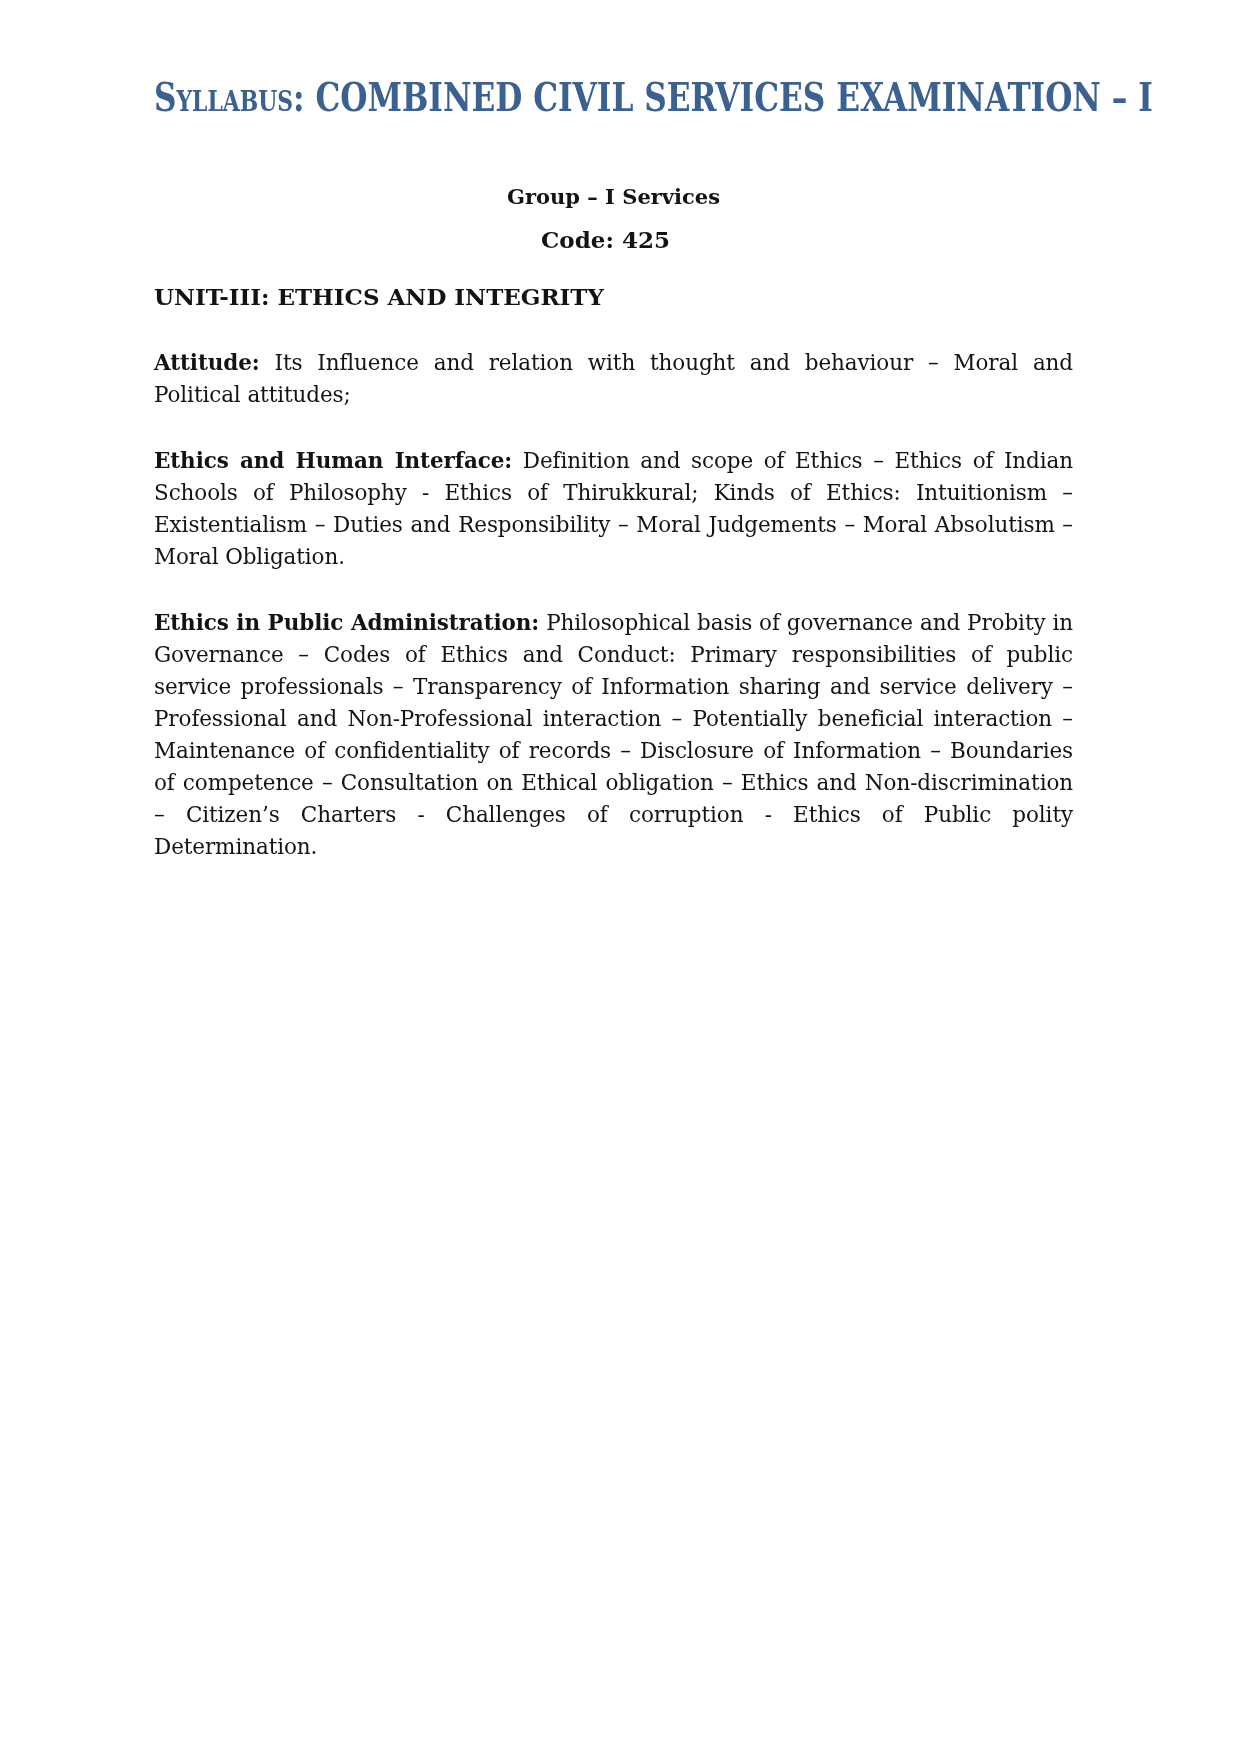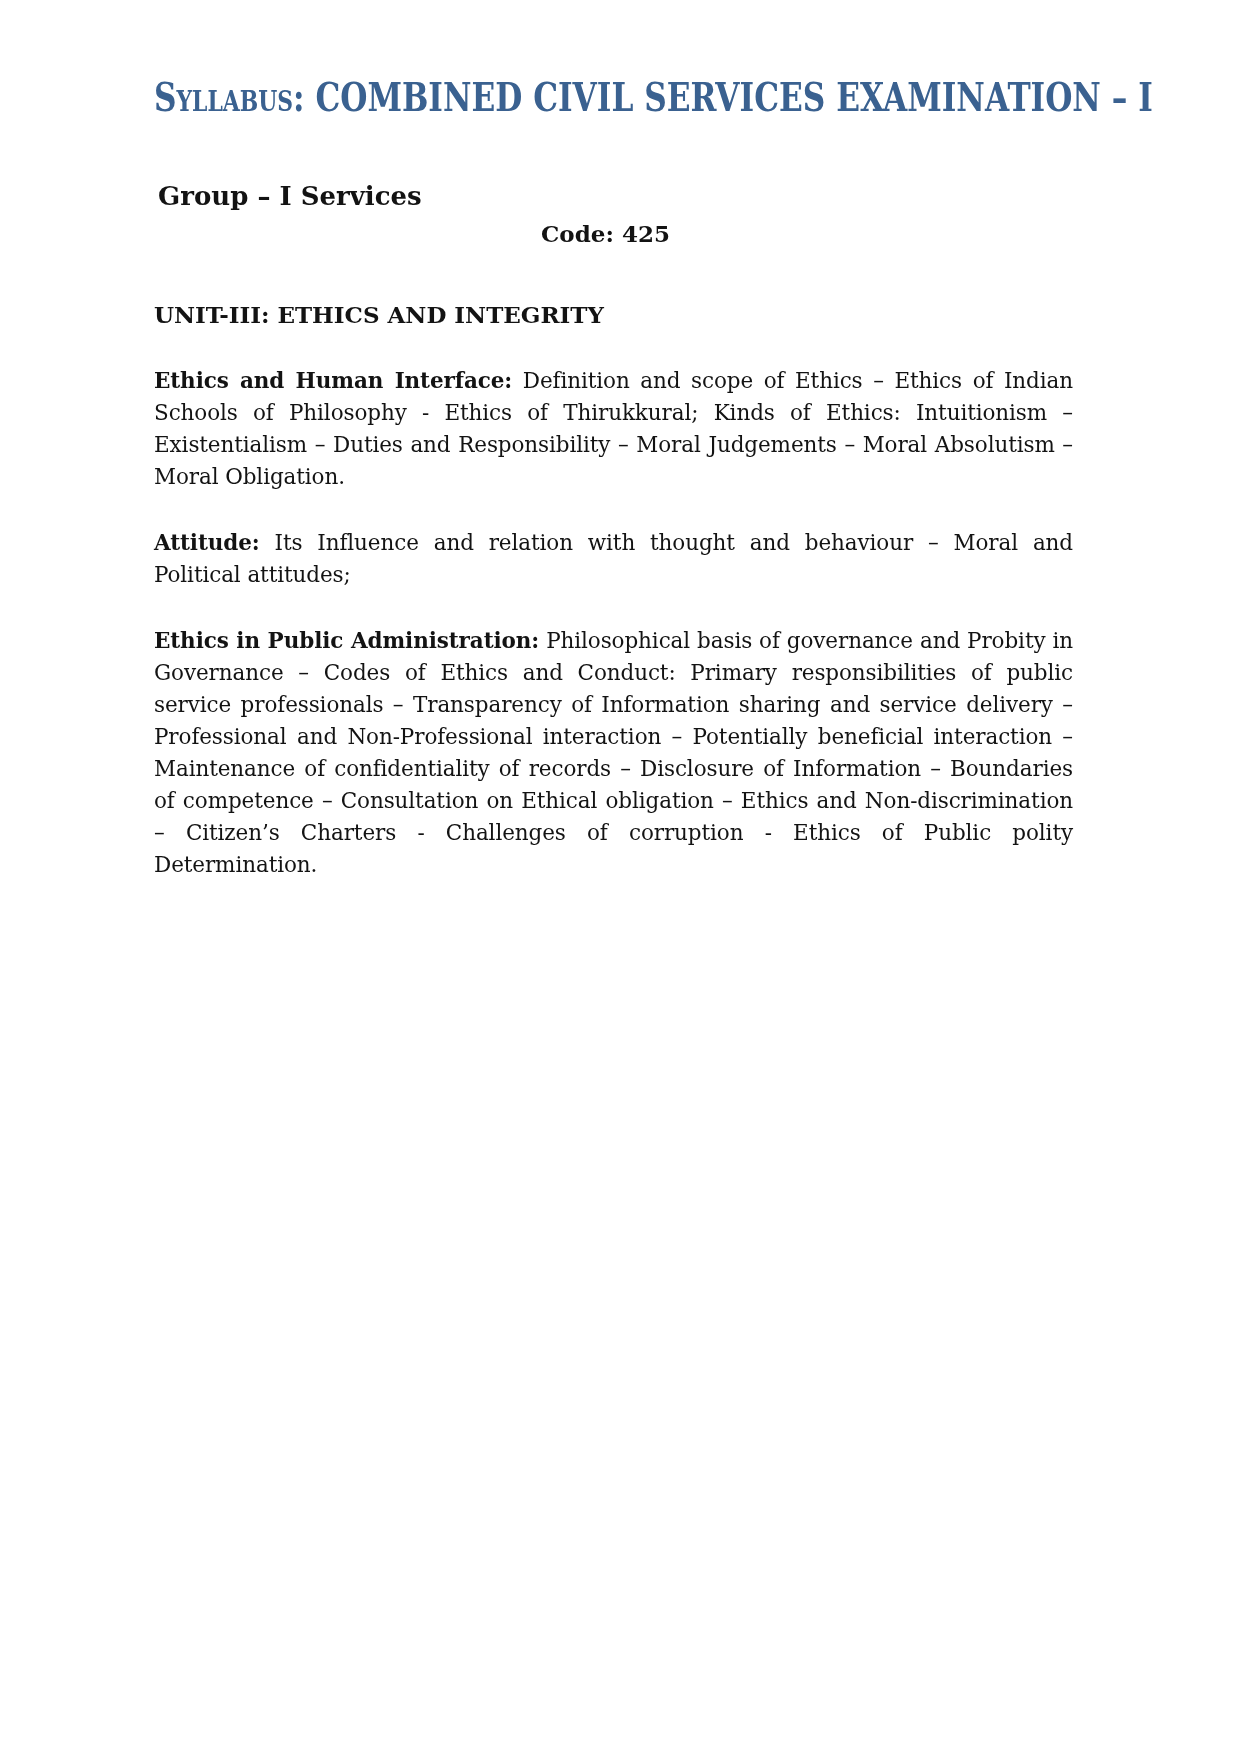--- a/index.html
+++ b/index.html
@@ -31,36 +31,37 @@
   .doc-title .squeeze {
     display: inline-block;
     transform: scaleX(0.78);
     transform-origin: 0 60%;
   }
   .doc-title .sc {
     font-variant: small-caps;
   }
   
   .hdr-line {
-    margin: 4px;
+    margin: 10px;
+    text-align: center;
     font-weight: bold;
-    font-size: 26px;
+    font-size: 21px;
     line-height: 33px;
   }
   .code-line {
     margin: 0;
     text-align: center;
     font-weight: bold;
     font-size: 23px;
     line-height: 33px;
     padding-right: 16px;
   }
   
   .unit-heading {
-    margin: 48px 0 0 0;
+    margin: 24px 0 0 0;
     font-weight: bold;
     font-size: 23px;
     line-height: 33px;
     text-align: left;
   }
   
   .para {
     margin: 34px 0 0 0;
     font-size: 21.5px;
     line-height: 32px;
@@ -77,20 +78,20 @@
 <div class="page">
   <div class="content">
 
     <h1 class="doc-title" style="color: rgb(58, 97, 144);"><span class="squeeze"><span class="sc">Syllabus:</span> <span>COMBINED CIVIL SERVICES EXAMINATION – I</span></span></h1>
 
     <p class="hdr-line">Group – I Services</p>
     <p class="code-line">Code: 425</p>
 
     <h2 class="unit-heading">UNIT-III: ETHICS AND INTEGRITY</h2>
 
+    <p class="para"><span class="lead">Attitude:</span> <span>Its Influence and relation with thought and behaviour – Moral and Political attitudes;</span></p>
+
     <p class="para"><span class="lead">Ethics and Human Interface:</span> <span>Definition and scope of Ethics – Ethics of Indian Schools of Philosophy - Ethics of Thirukkural; Kinds of Ethics: Intuitionism – Existentialism – Duties and Responsibility – Moral Judgements – Moral Absolutism – Moral Obligation.</span></p>
-
-    <p class="para"><span class="lead">Attitude:</span> <span>Its Influence and relation with thought and behaviour – Moral and Political attitudes;</span></p>
 
     <p class="para"><span class="lead">Ethics in Public Administration:</span> <span>Philosophical basis of governance and Probity in Governance – Codes of Ethics and Conduct: Primary responsibilities of public service professionals – Transparency of Information sharing and service delivery – Professional and Non-Professional interaction – Potentially beneficial interaction – Maintenance of confidentiality of records – Disclosure of Information – Boundaries of competence – Consultation on Ethical obligation – Ethics and Non-discrimination – Citizen’s Charters - Challenges of corruption - Ethics of Public polity Determination.</span></p>
 
   </div>
 </div>
 
 </body></html>

